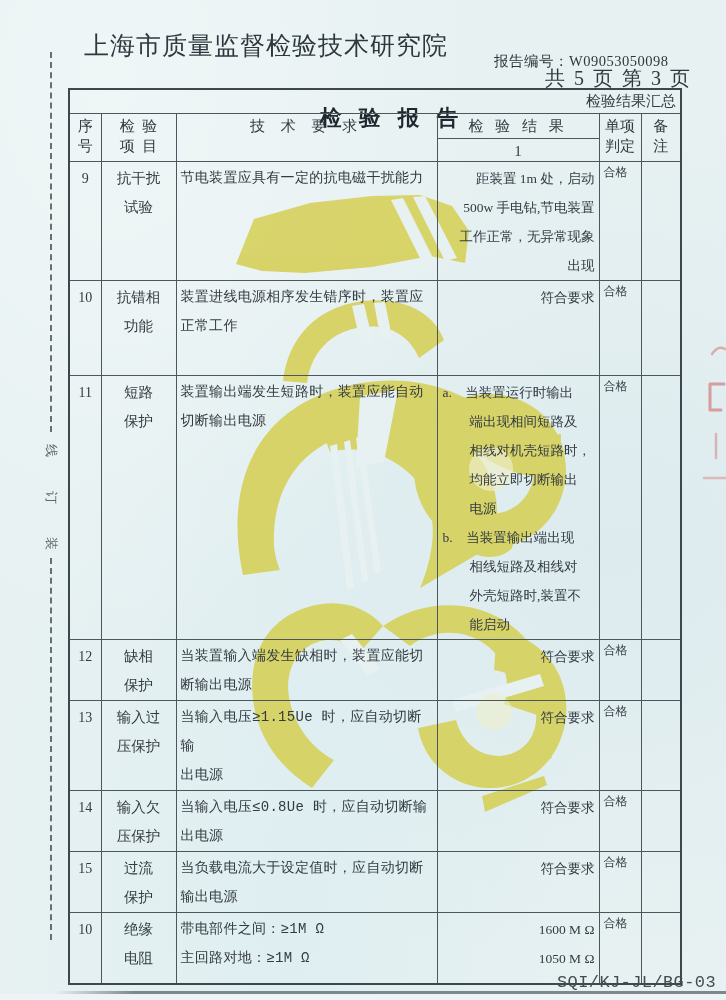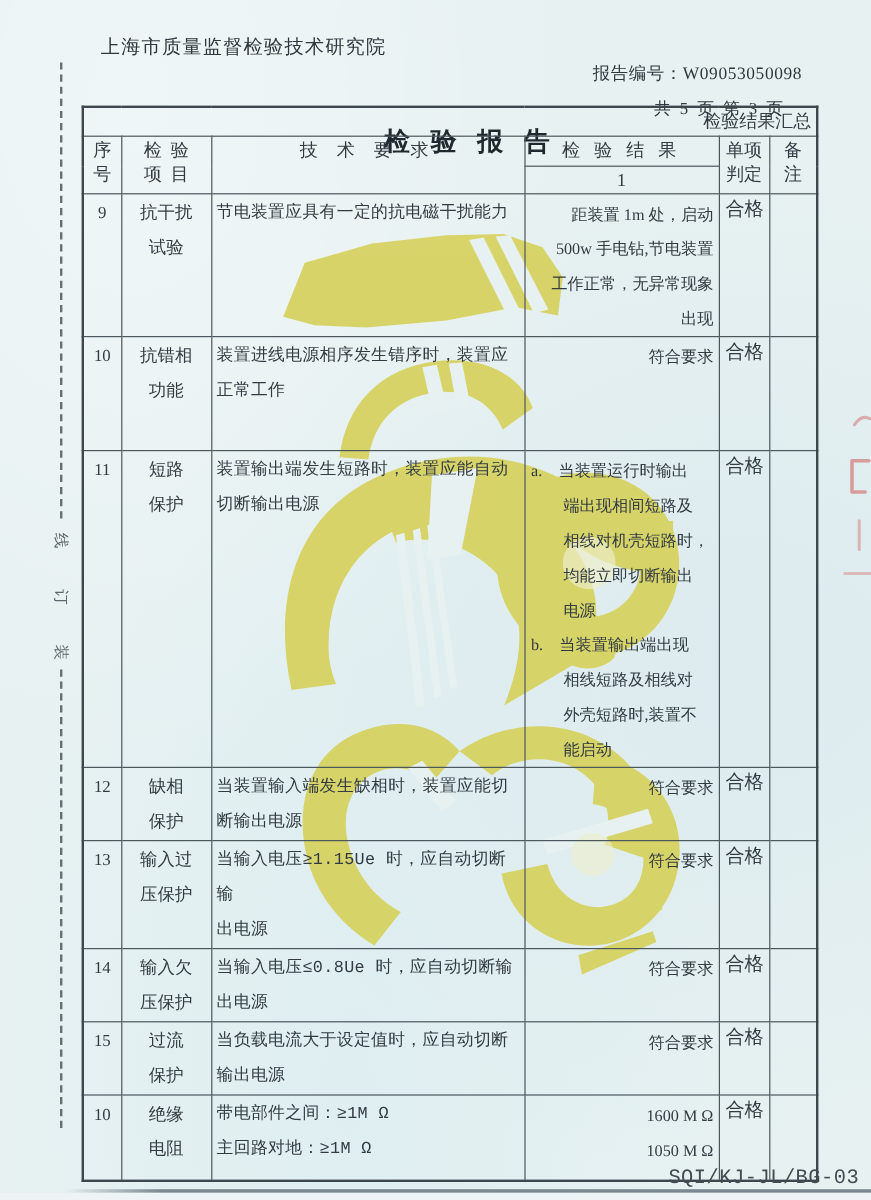--- a/index.html
+++ b/index.html
@@ -6,42 +6,42 @@
   body{width:726px;height:1000px;font-family:"Liberation Serif","DejaVu Serif",serif;}
   .page{position:relative;width:726px;height:1000px;overflow:hidden;
     background:
       radial-gradient(ellipse at 15% 8%, rgba(255,255,255,.35), transparent 45%),
       radial-gradient(ellipse at 85% 55%, rgba(208,228,234,.45), transparent 55%),
       radial-gradient(ellipse at 40% 90%, rgba(214,236,240,.5), transparent 50%),
       #e7f1f2;}
   .wm{position:absolute;left:0;top:0;z-index:0;}
   .content{position:relative;z-index:1;}
 
-  .org{position:absolute;left:84px;top:29px;font-size:16px;letter-spacing:1px;color:#2e383e;}
+  .org{position:absolute;left:84px;top:29px;font-size:25px;letter-spacing:1px;color:#2e383e;}
   .repno{position:absolute;left:494px;top:24px;font-size:14.5px;color:#2e383e;letter-spacing:.5px;margin-top:28px;}
   .title{position:absolute;left:320px;top:57px;font-size:21.5px;font-weight:bold;letter-spacing:6px;color:#1e282e;margin-top:46px;}
-  .pgcount{position:absolute;left:545px;top:82px;font-size:14px;letter-spacing:2px;color:#2e383e;}
+  .pgcount{position:absolute;left:545px;top:65px;font-size:20px;letter-spacing:2px;color:#2e383e;}
 
   .bind-line{position:absolute;left:50px;width:0;border-left:2px dashed #667074;}
   .bl-top{top:52px;height:380px;}
   .bl-bot{top:558px;height:382px;}
   .bind-char{position:absolute;left:43px;width:16px;font-size:13px;color:#5d686c;transform:rotate(90deg);}
 
   table.rpt{position:absolute;left:68px;top:88px;width:612px;border-collapse:collapse;table-layout:fixed;background:transparent;color:#333b42;}
   table.rpt td,table.rpt th{border:1px solid #4b575d;padding:2px 4px 0 4px;vertical-align:top;font-weight:normal;overflow:hidden;}
   table.rpt{border:2px solid #3c484e;}
   .pre{white-space:pre-wrap;word-break:break-all;}
   .summary td{height:21px;text-align:right;font-size:15px;vertical-align:middle;padding:0;}
   th.hd{text-align:center;vertical-align:middle;font-size:15px;line-height:20px;padding:0;}
   td.c-no{text-align:center;font-size:14px;line-height:29px;}
   td.c-item{text-align:center;font-size:14.5px;line-height:29px;padding-top:4px;}
   td.c-req{font-size:14px;line-height:29px;letter-spacing:.3px;padding-left:9px;padding-top:4px;font-family:Liberation Mono, monospace;}
   td.c-res{font-size:13.5px;line-height:29px;text-align:right;padding:4px 2px 0 2px;}
   td.c-res.left{text-align:left;padding-left:5px;}
-  td.c-jud{text-align:right;font-size:16px;padding-top:3px;}
+  td.c-jud{text-align:left;font-size:12px;padding-top:3px;}
   td.c-rem{font-size:13px;}
 
   .footcode{position:absolute;left:557px;top:973px;font-size:17px;color:#424c52;letter-spacing:.4px;font-family:Liberation Mono, monospace;}
   .red-frag{position:absolute;right:0;top:338px;z-index:2;}
   .pg-edge{position:absolute;left:55px;top:991px;width:671px;height:3px;z-index:3;
     background:linear-gradient(to right, rgba(110,125,132,0), rgba(104,118,126,.85) 12%, rgba(104,118,126,.85));}
   .pg-edge-white{position:absolute;left:0;top:994px;width:726px;height:6px;background:#eef4f5;z-index:3;}
 </style>
 </head>
 <body>

